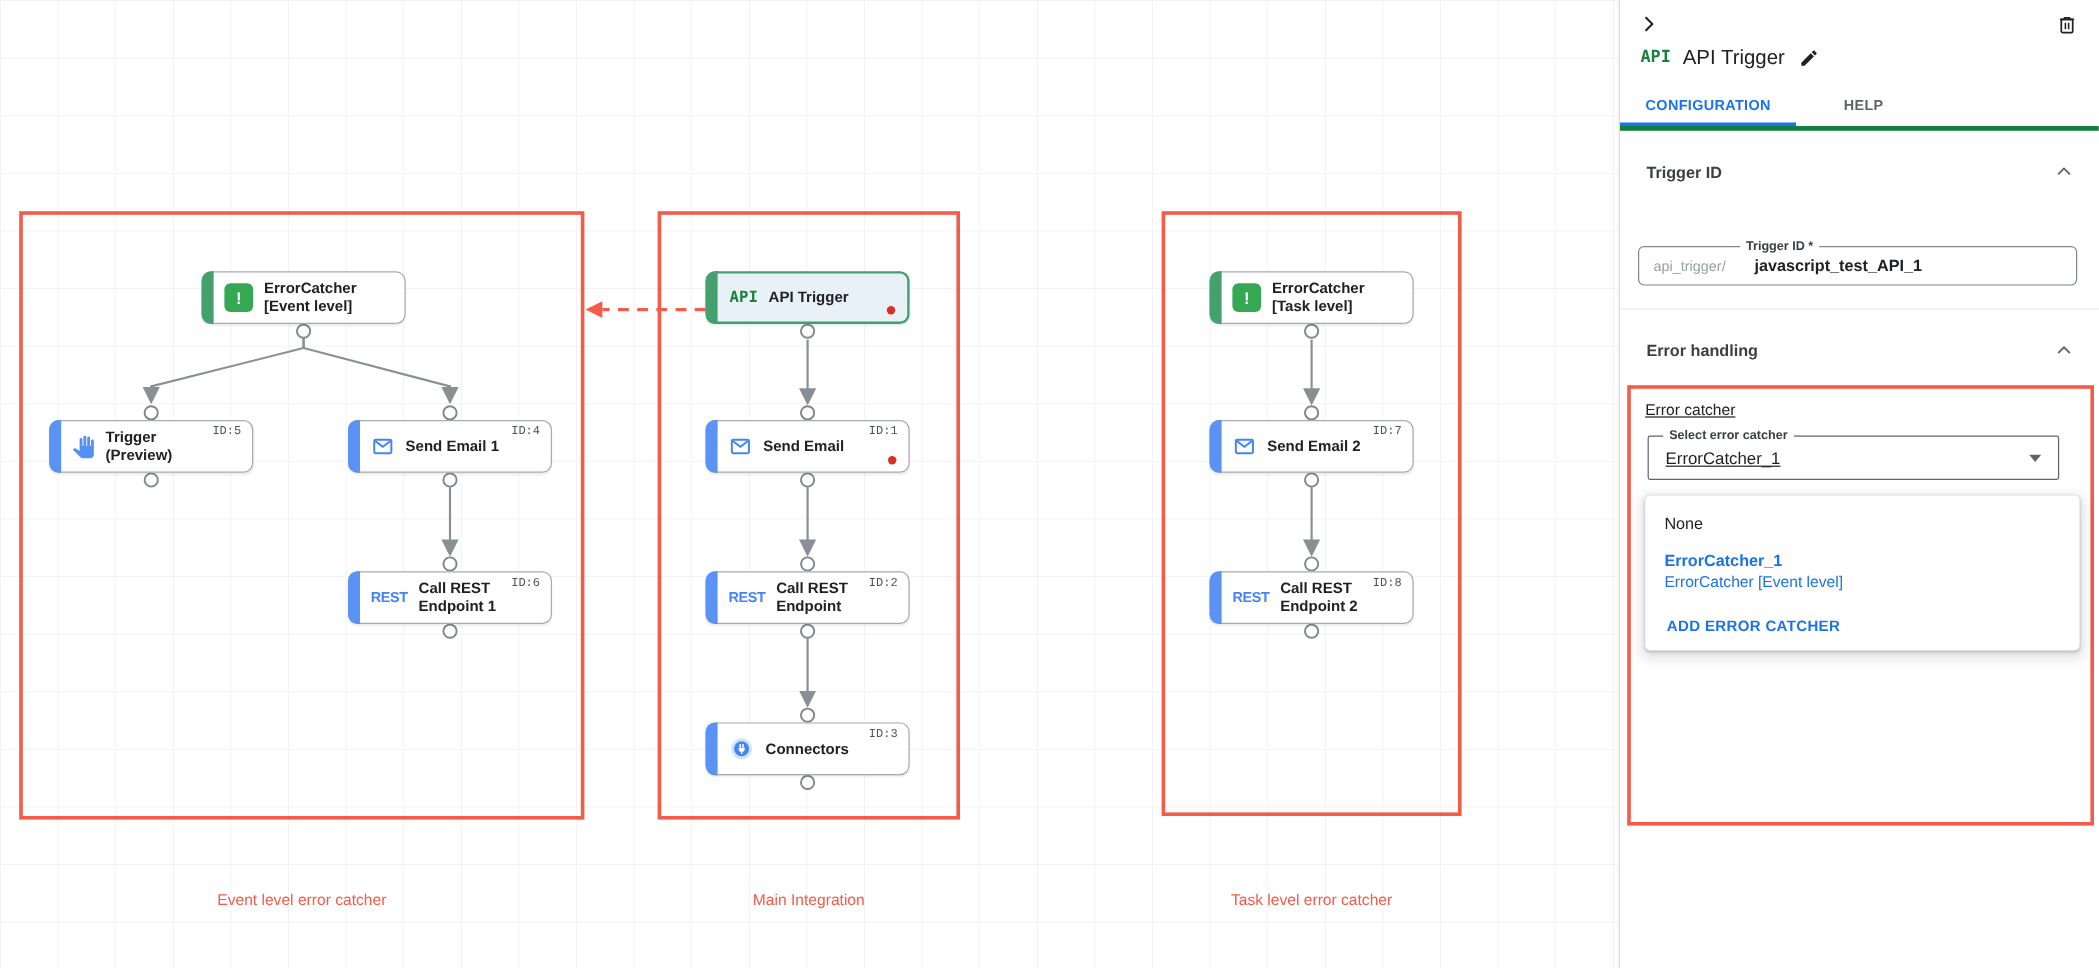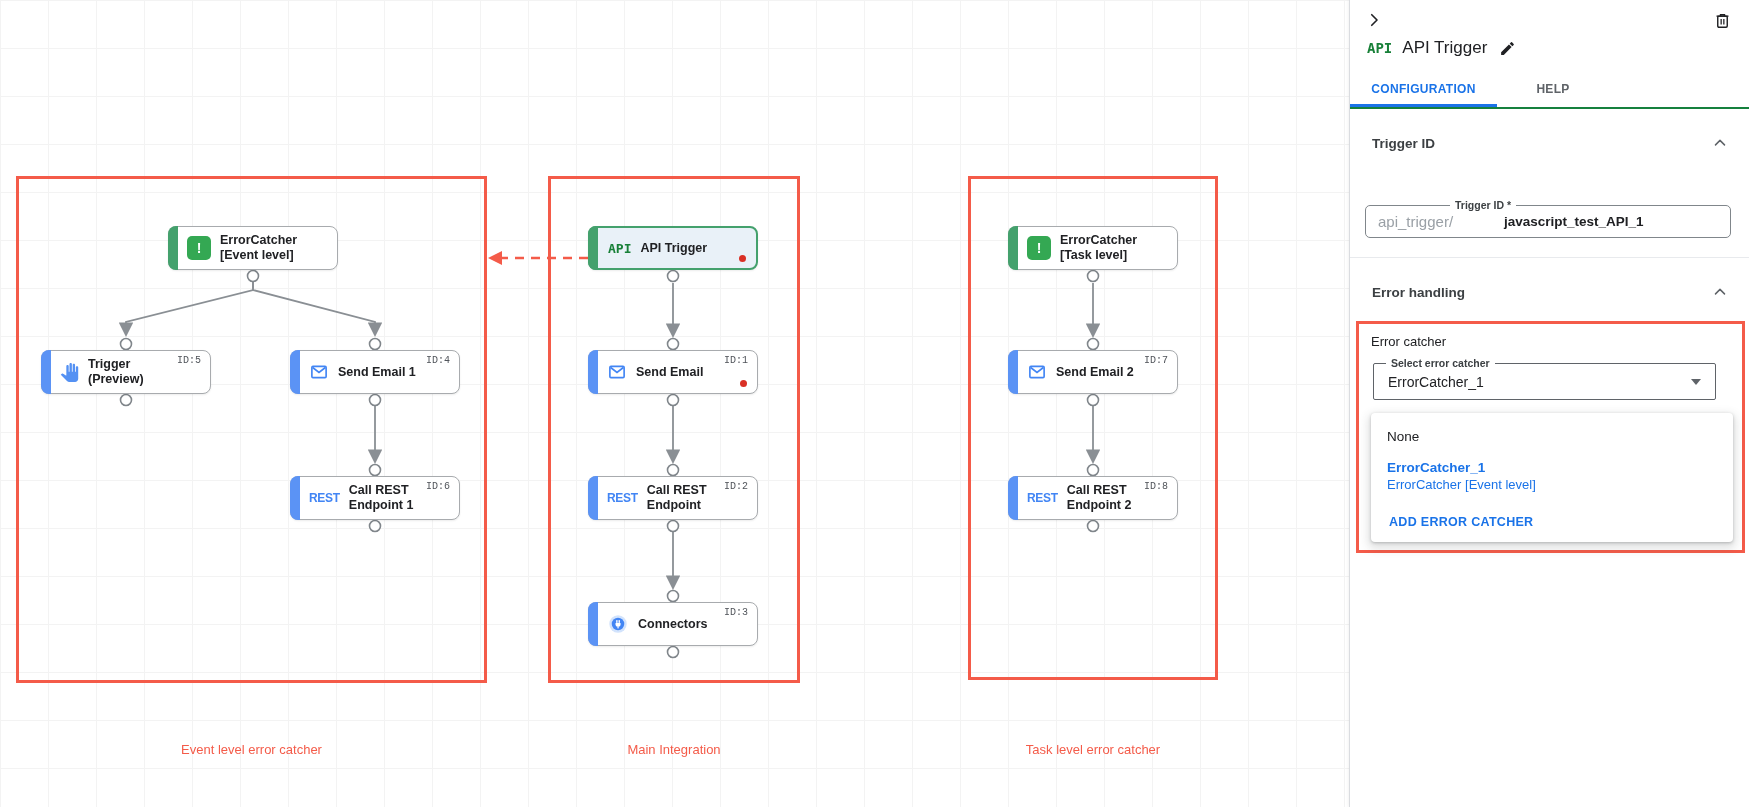--- a/index.html
+++ b/index.html
@@ -50,41 +50,41 @@
   .panel-top { height:36px; position:relative; }
   .icon-btn { position:absolute; top:9px; width:22px; height:22px; display:flex;
     align-items:center; justify-content:center; cursor:pointer; background:none; border:none; padding:0; }
   .collapse-btn { left:13px; }
   .trash-btn { right:16px; }
   .title-row { display:flex; align-items:center; gap:10px; padding:2px 16px 12px 17px; }
   .logo-txt { color:#188038; font-family:"DejaVu Sans Mono", monospace; font-weight:700; font-size:14px; }
   .panel-title { font-size:17px; color:#202124; }
   .pencil-btn { background:none; border:none; padding:0; margin-left:2px; display:flex; cursor:pointer; }
 
-  .tabs { display:flex; border-bottom:2px solid #15803d; height:39px; }
+  .tabs { display:flex; border-bottom:4px solid #15803d; height:39px; }
   .tab { display:flex; align-items:center; justify-content:center; font-size:12px; font-weight:700;
     letter-spacing:.3px; color:#5f6368; cursor:pointer; }
   .tab.cfg { width:147px; }
   .tab.help { width:112px; }
   .tab.active { color:#1a73e8; box-shadow:inset 0 -3px 0 #1a73e8; }
 
   .section-header { display:flex; justify-content:space-between; align-items:center; padding:25px 20px 0 22px; }
   .section-title { font-size:13.5px; font-weight:700; color:#3c4043; }
   .chev-btn { background:none; border:none; padding:0; display:flex; cursor:pointer; }
 
   .outlined-field { position:relative; margin:53px 18px 0 15px; height:33px;
     border:1px solid #80868b; border-radius:5px; display:flex; align-items:center; padding:0 12px; background:#fff; }
   .float-label { position:absolute; top:-7px; left:84px; background:#fff; padding:0 5px;
     font-size:10.5px; font-weight:700; color:#3c4043;text-align:center; }
-  .prefix { color:#9aa0a6; font-size:15px; margin-right:7px; }
-  .fvalue { color:#202124; font-size:13.5px; font-weight:700;margin-left:44px; }
+  .prefix { color:#9aa0a6; font-size:12px; margin-right:24px; }
+  .fvalue { color:#202124; font-size:13.5px; font-weight:700; }
 
   .h-divider { height:1px; background:#e8eaed; margin-top:19px; }
 
-  .red-annotation { margin:20px 4px 0 6px; height:232px; border:3px solid #f45b49; padding:10px 12px; position:relative; }
+  .red-annotation { margin:20px 4px 0 6px; height:367px; border:3px solid #f45b49; padding:10px 12px; position:relative;text-decoration:underline; }
   .ec-label { font-size:13px; color:#202124; }
   .select-field { position:relative; margin:14px 14px 0 2px; height:37px; border:1px solid #5f6368;
     border-radius:2px; display:flex; align-items:center; padding:0 14px; background:#fff; cursor:pointer; }
   .select-field .float-label { left:12px; }
   .svalue { font-size:14px; color:#202124; }
   .caret { margin-left:auto; width:0; height:0; border-left:5px solid transparent;
     border-right:5px solid transparent; border-top:6px solid #5f6368; }
 
   .menu { position:absolute; left:12px; right:9px; top:89px; background:#fff; border-radius:4px;
     padding:13px 0 13px; box-shadow:0 1px 3px rgba(60,64,67,.3), 0 4px 10px 3px rgba(60,64,67,.15); }

